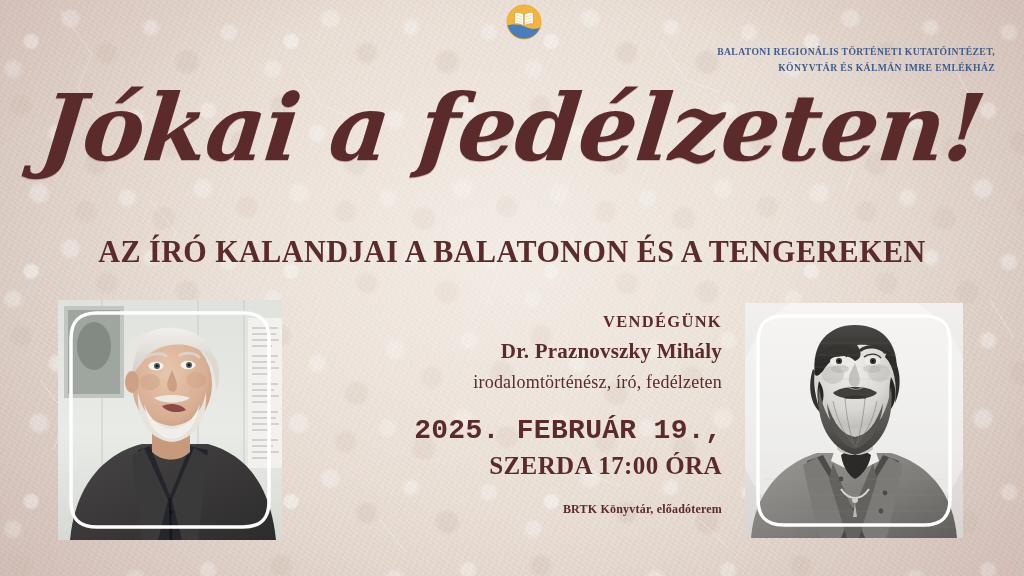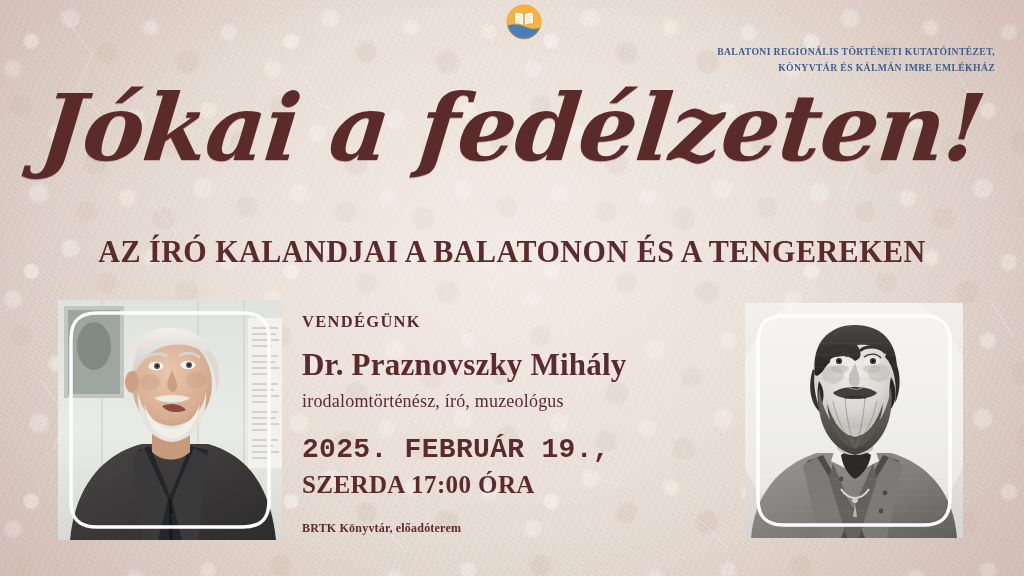--- a/index.html
+++ b/index.html
@@ -125,34 +125,34 @@
     letter-spacing: 0.5px;
     transform: scaleX(0.97);
   }
 
   
   .center-col {
     position: absolute;
     left: 302px;
     top: 312px;
     width: 420px;
-    text-align: left;
+    text-align: right;
     color: #5b2a2b;
   }
   .guest-label {
     font-family: "Liberation Serif", serif;
     font-weight: bold;
     font-size: 16.5px;
     letter-spacing: 1.3px;
   }
   .guest-name {
-    margin-top: 15px;
-    font-family: "Liberation Serif", serif;
-    font-weight: bold;
-    font-size: 31px;
+    margin-top: 7px;
+    font-family: "Liberation Serif", serif;
+    font-weight: bold;
+    font-size: 21px;
     letter-spacing: 0.2px;
   }
   .guest-role {
     margin-top: 8px;
     font-family: "Liberation Serif", serif;
     font-size: 18px;
     letter-spacing: 0.2px;
   }
   .date-main {
     margin-top: 22px;
@@ -255,21 +255,21 @@
 
   <div class="title-wrap">
     <span class="title">Jókai a fedélzeten!</span>
   </div>
 
   <div class="subtitle">AZ ÍRÓ KALANDJAI A BALATONON ÉS A TENGEREKEN</div>
 
   <div class="center-col">
     <div class="guest-label">VENDÉGÜNK</div>
     <div class="guest-name">Dr. Praznovszky Mihály</div>
-    <div class="guest-role">irodalomtörténész, író, muzeológus</div>
+    <div class="guest-role">irodalomtörténész, író, fedélzeten</div>
     <div class="date-main">2025. FEBRUÁR 19.,</div>
     <div class="date-sub">SZERDA 17:00 ÓRA</div>
     <div class="venue">BRTK Könyvtár, előadóterem</div>
   </div>
 
   <div class="photo-frame photo-left">
     <svg class="shot" width="224" height="240" viewBox="0 0 224 240" preserveAspectRatio="xMidYMid slice">
       <defs>
         <linearGradient id="wallG" x1="0" y1="0" x2="0" y2="1">
           <stop offset="0%" stop-color="#dfe2dd"></stop>

